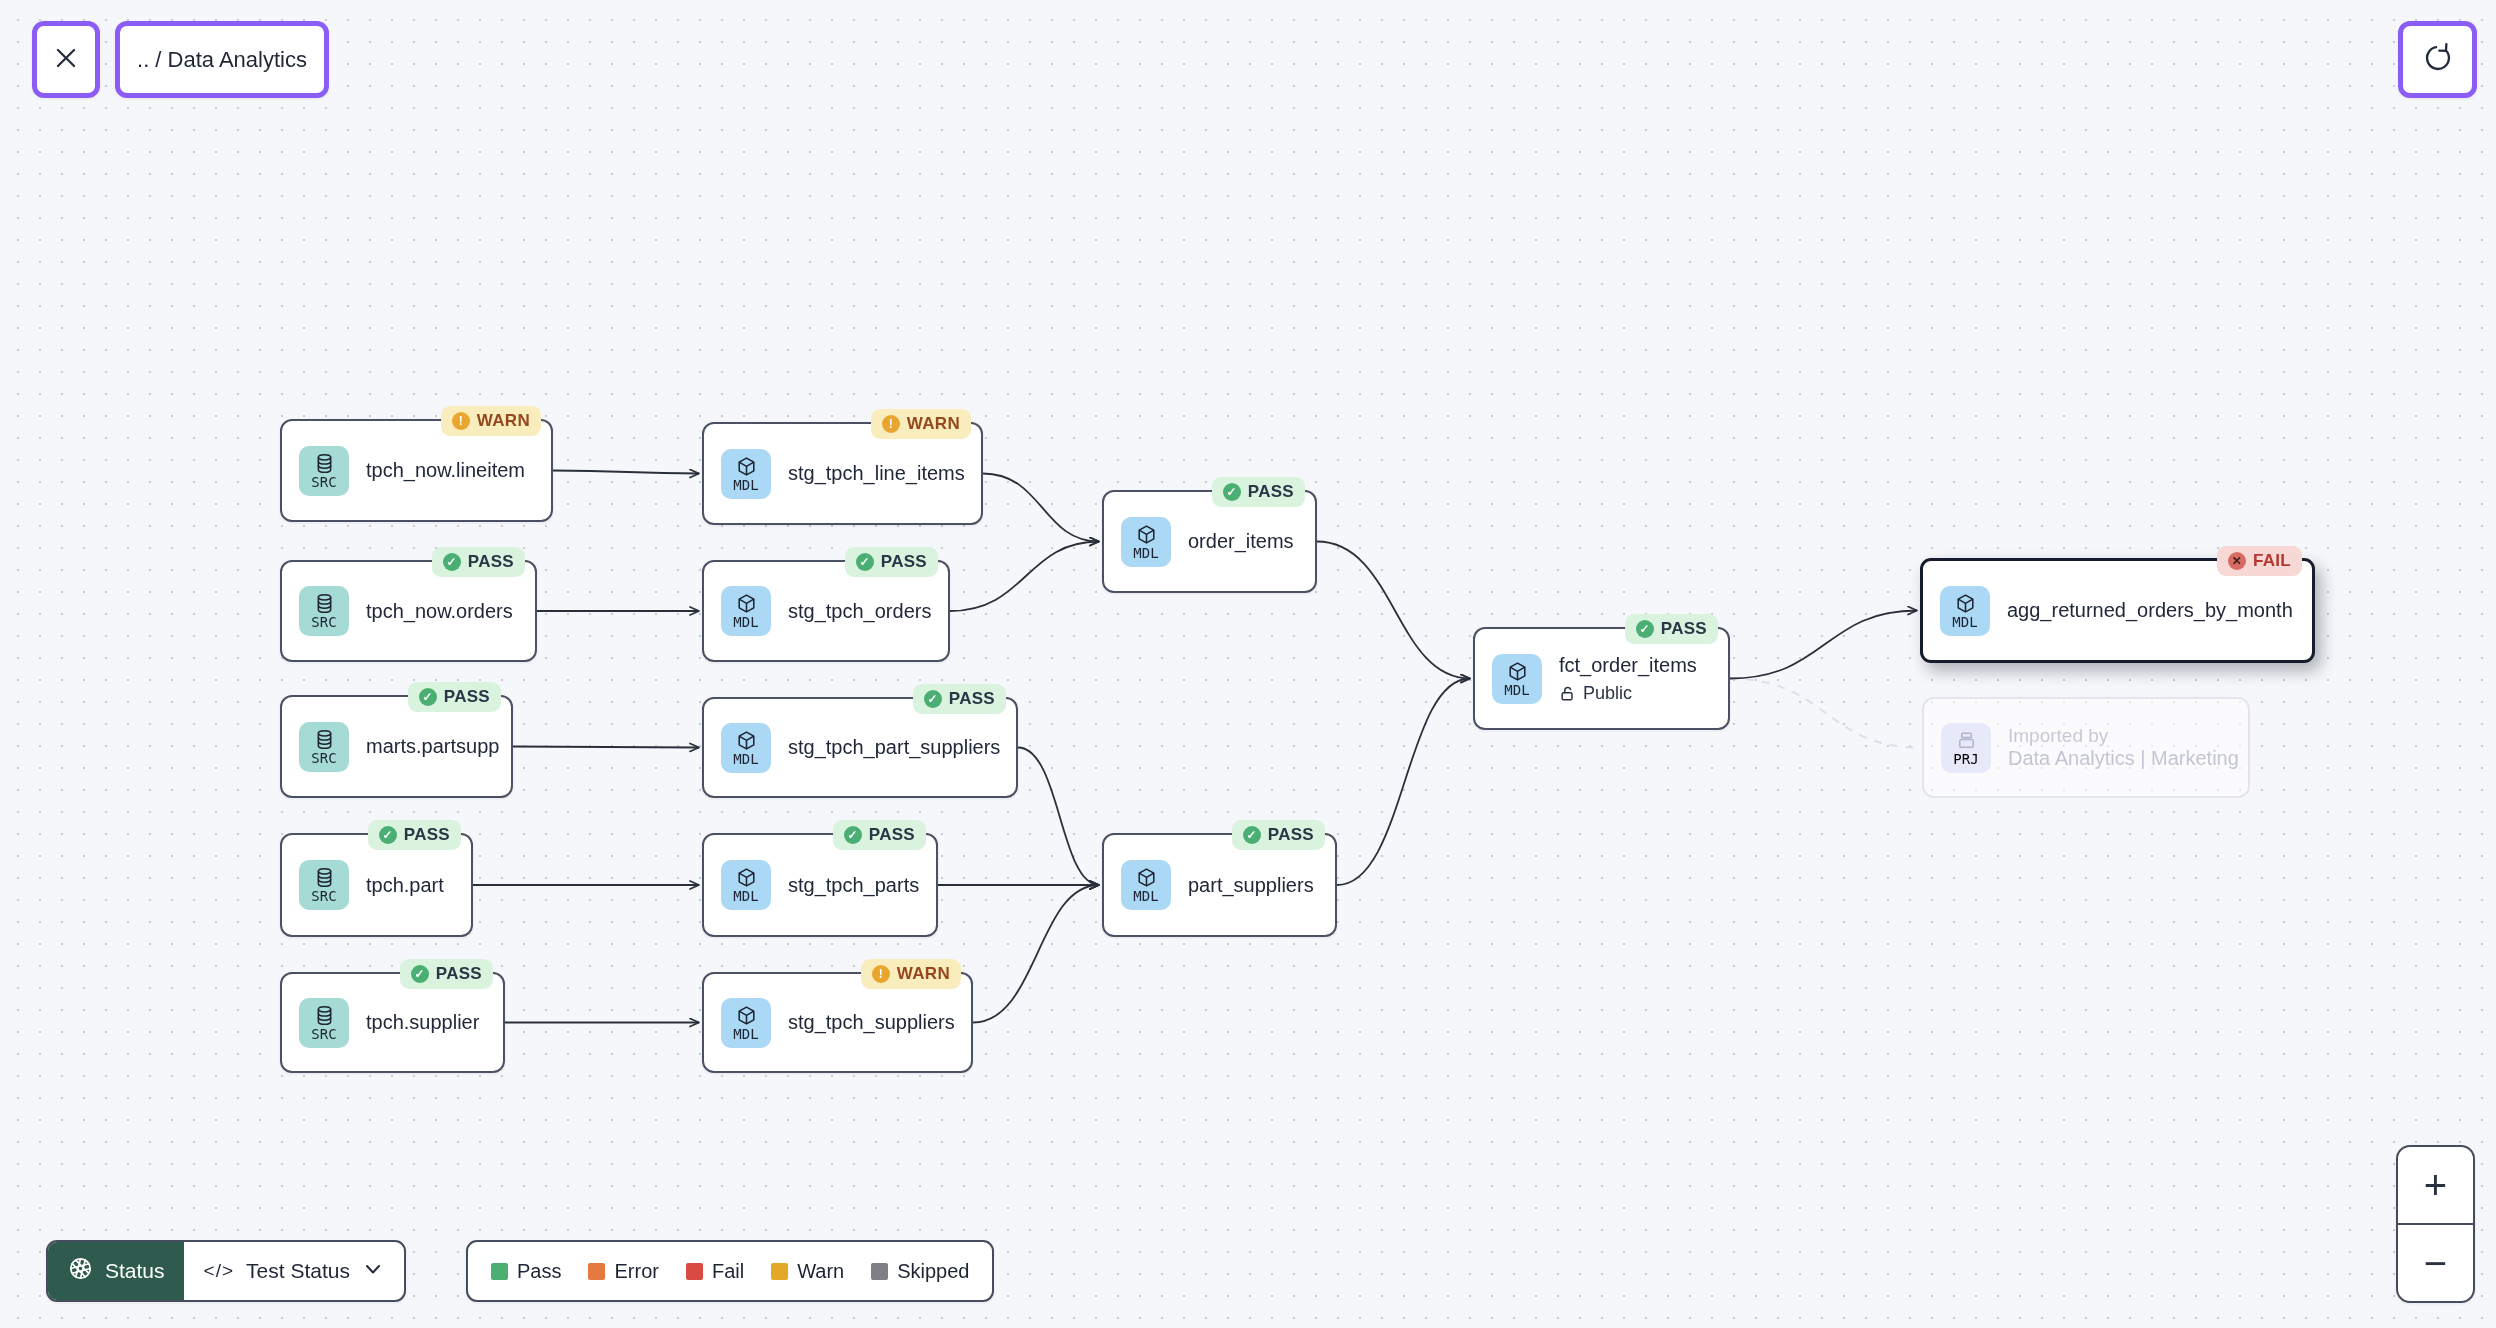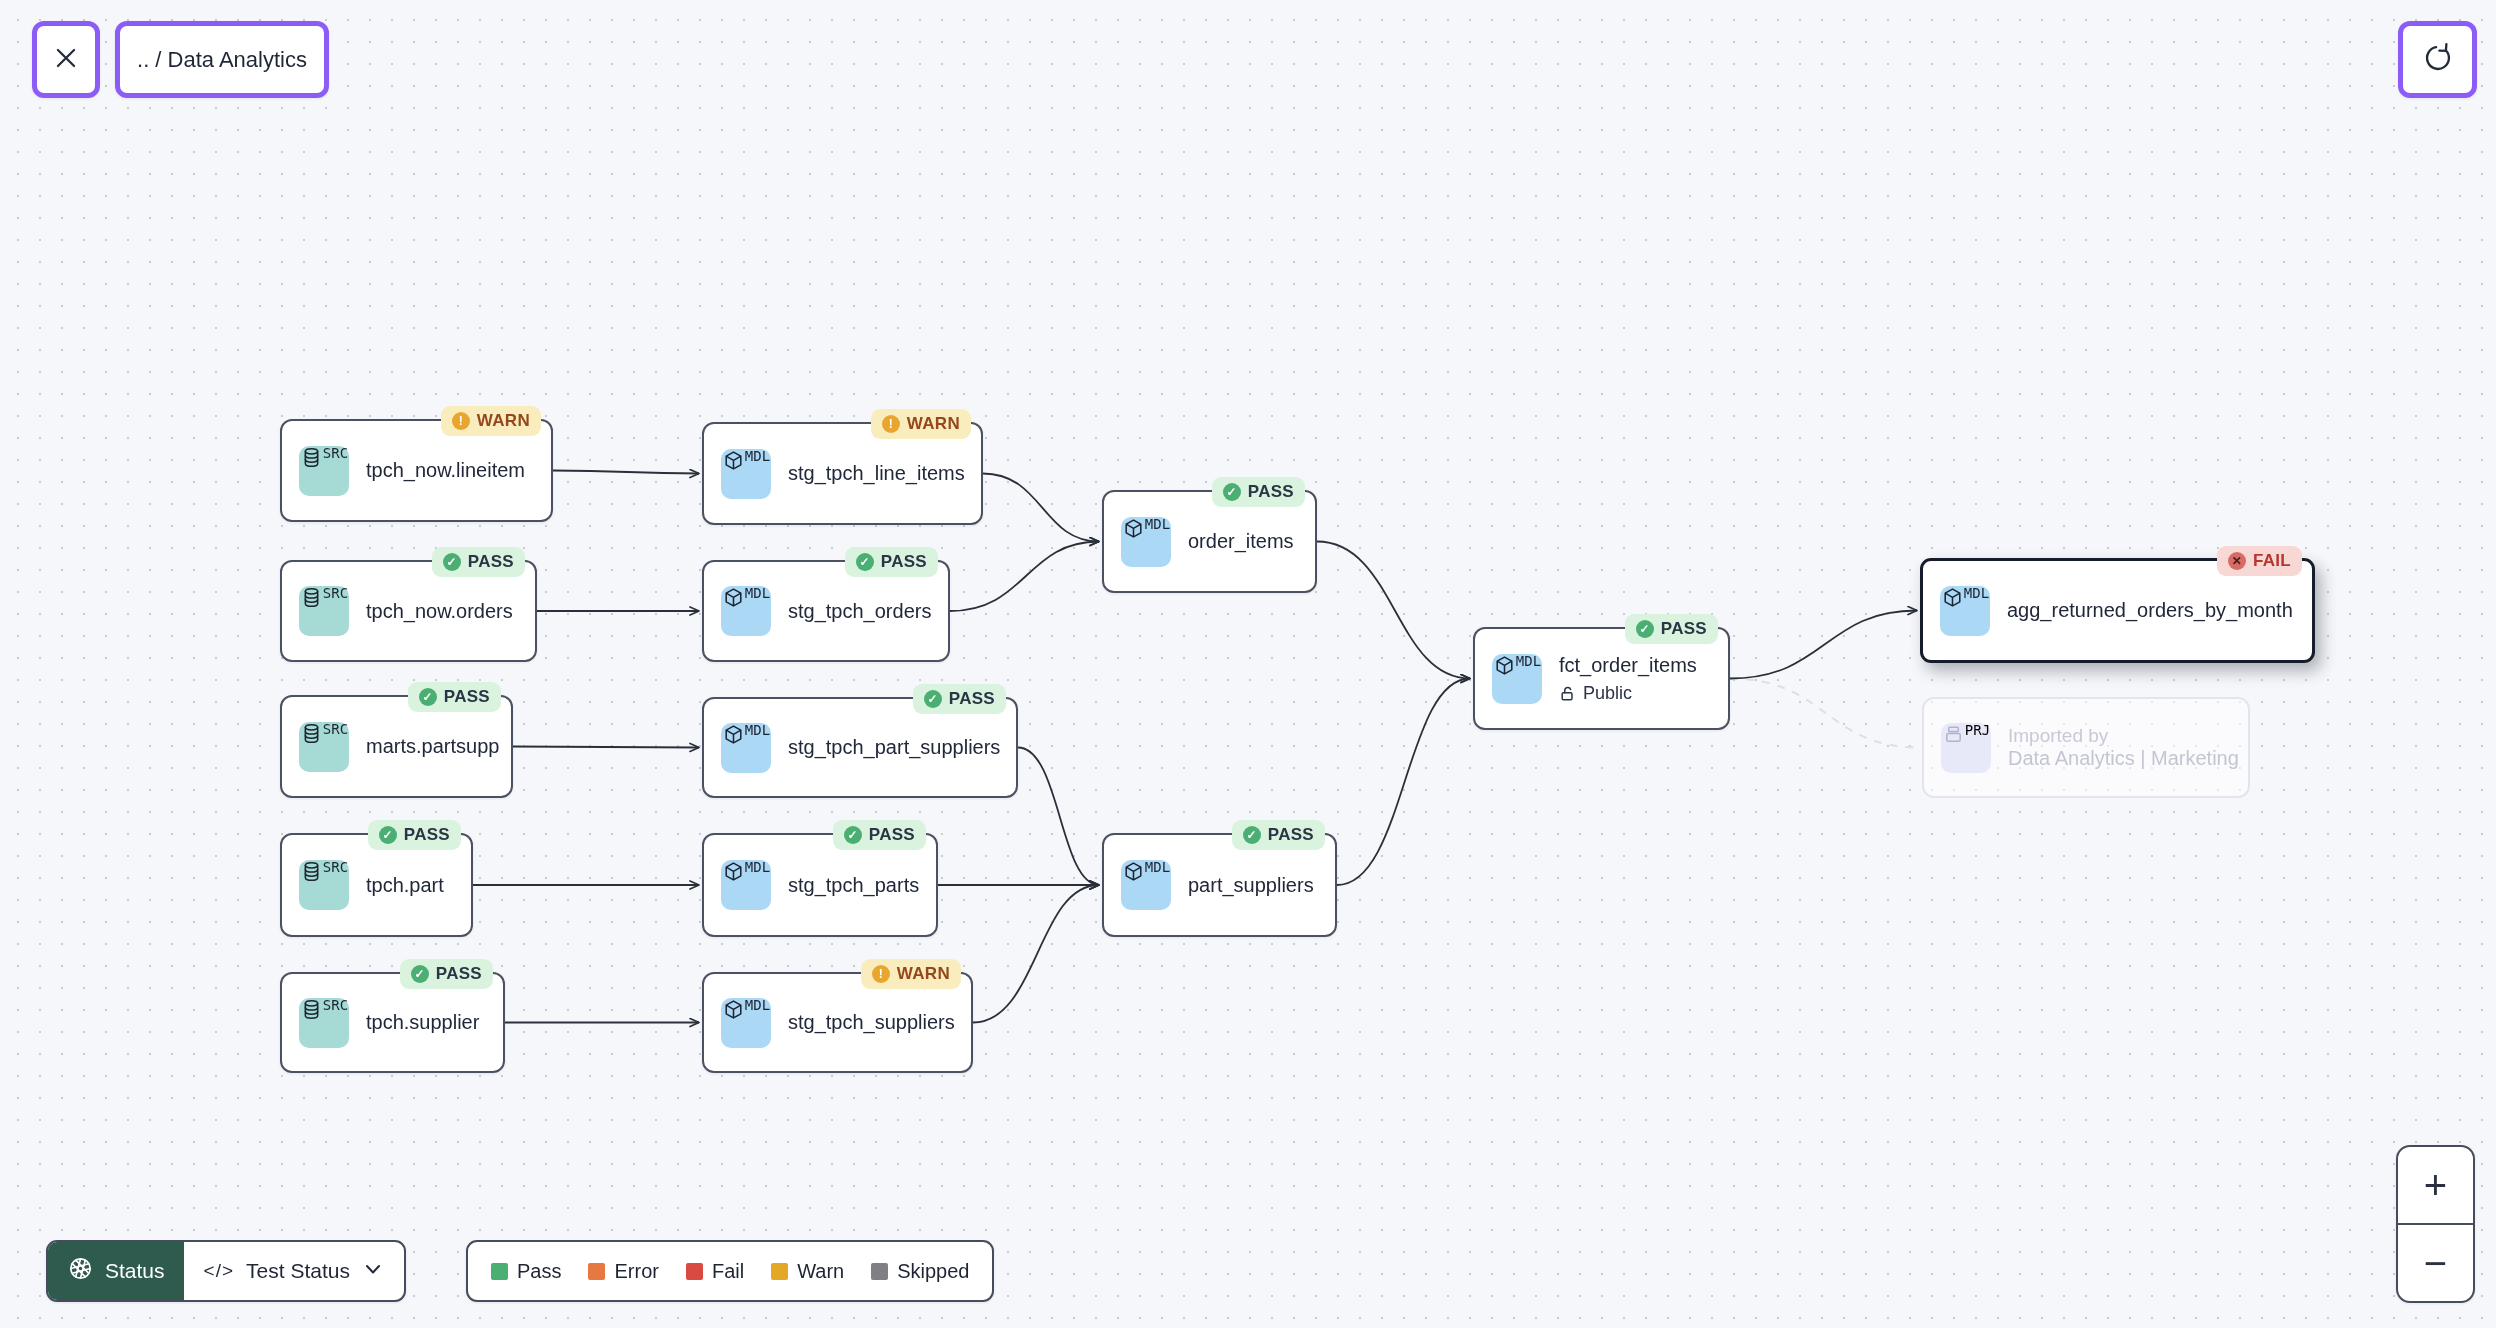--- a/index.html
+++ b/index.html
@@ -42,21 +42,21 @@
   #nodes { position:absolute; inset:0; z-index:2; }
   .node {
     position:absolute; background:#fff; border:2px solid #4A5162; border-radius:12px;
     display:flex; align-items:center; gap:17px; padding-left:17px;
     box-shadow:0 1px 3px rgba(25,30,45,0.08); cursor:pointer; white-space:nowrap;
   }
   .node.selected { border:3.5px solid #151C2B; border-radius:11px; box-shadow:6px 8px 16px rgba(20,26,42,0.32); }
   .node.faded { border-color:#E3E5EC; background:rgba(255,255,255,0.55); box-shadow:none; }
   .chip {
     width:50px; height:50px; border-radius:10px; flex:0 0 auto;
-    display:flex; flex-direction:row; justify-content:center;
+    display:flex; flex-direction:column; align-items:center; justify-content:center;
   }
   .chip svg { display:block; }
   .chip .chip-label { font-family:"DejaVu Sans Mono", monospace; font-size:14px; color:#1D2433; line-height:15px; }
   .chip.k-SRC { background:#A6DBD5; }
   .chip.k-MDL { background:#ABD9F5; }
   .chip.k-PRJ { background:#E7E9F8; }
   .node.faded .chip .chip-label { color:#000000; }
   .n-title { font-size:20px; color:#20283A; }
   .n-sub { display:flex; align-items:center; gap:7px; font-size:18px; color:#2A3245; margin-top:6px; }
   .n-line1 { font-size:19px; color:#C7CAD5; }

